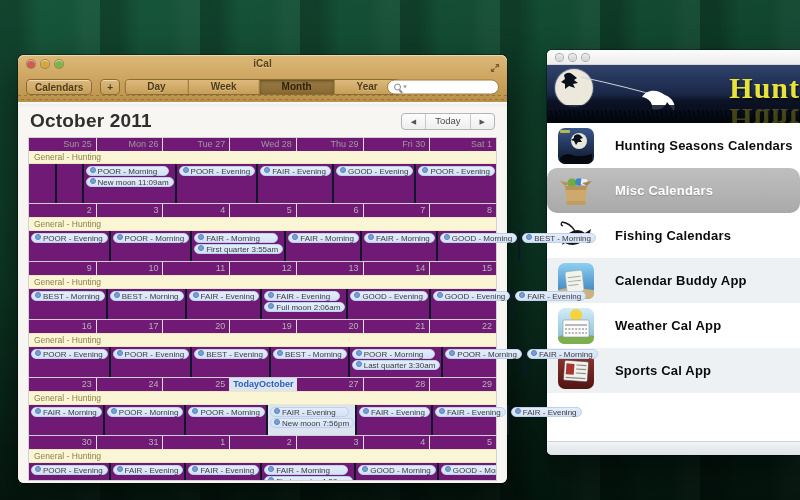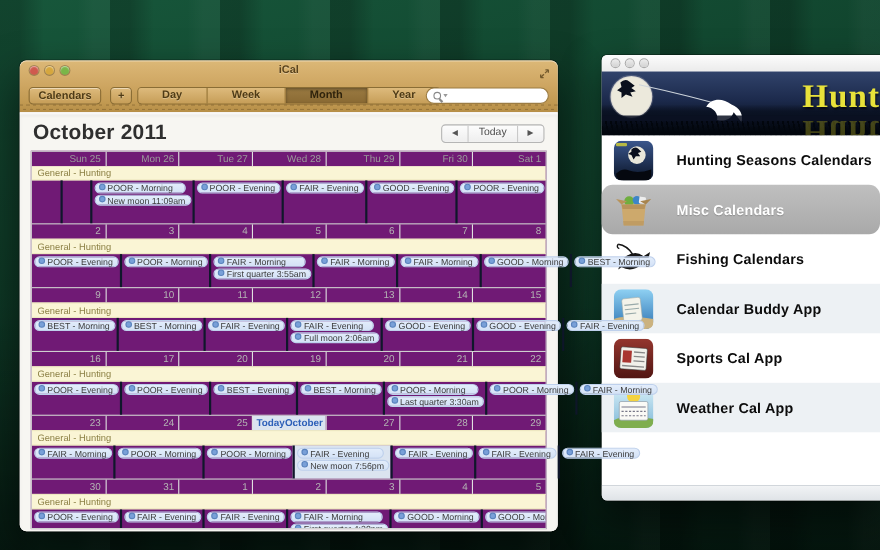--- a/index.html
+++ b/index.html
@@ -456,55 +456,55 @@
               <line x1="10" y1="22" x2="20" y2="22" stroke="#9aa" stroke-width="1"></line>
             </g>
           </svg>
         </span>
         <span class="plabel">Calendar Buddy App</span>
       </div>
       <div class="prow">
         <span class="tile">
           <svg class="picon" width="36" height="36" viewBox="0 0 36 36">
             <defs>
+              <linearGradient id="wc" x1="0" y1="0" x2="0" y2="1">
+                <stop offset="0" stop-color="#d3ecf6"></stop>
+                <stop offset="1" stop-color="#7fb8d8"></stop>
+              </linearGradient>
+            </defs>
+            <rect width="36" height="36" rx="7" fill="url(#wc)"></rect>
+            <circle cx="18" cy="7" r="6" fill="#f4d33e"></circle>
+            <path d="M0,29 q12,-6 36,-1 l0,1 q0,7 -7,7 l-22,0 q-7,0 -7,-7 z" fill="#7fae4e"></path>
+            <rect x="5" y="12" width="26" height="17" rx="1.5" fill="#fafaf6" stroke="#8a98a5" stroke-width=".6"></rect>
+            <g stroke="#778" stroke-width="1">
+              <line x1="7" y1="17" x2="29" y2="17"></line>
+              <line x1="7" y1="21" x2="29" y2="21" stroke-dasharray="2 1.4"></line>
+              <line x1="7" y1="25" x2="29" y2="25" stroke-dasharray="2 1.4"></line>
+            </g>
+          </svg>
+        </span>
+        <span class="plabel">Weather Cal App</span>
+      </div>
+      <div class="prow">
+        <span class="tile">
+          <svg class="picon" width="36" height="36" viewBox="0 0 36 36">
+            <defs>
               <linearGradient id="sc" x1="0" y1="0" x2="0" y2="1">
                 <stop offset="0" stop-color="#94362e"></stop>
                 <stop offset="1" stop-color="#511512"></stop>
               </linearGradient>
             </defs>
             <rect width="36" height="36" rx="7" fill="url(#sc)"></rect>
             <g transform="rotate(4 18 18)">
               <rect x="6" y="8" width="24" height="20" rx="1.5" fill="#f1f0ea" stroke="#333" stroke-width=".5"></rect>
               <rect x="8" y="11" width="8" height="11" fill="#a93530"></rect>
               <line x1="18" y1="12" x2="28" y2="12" stroke="#888" stroke-width="1.2"></line>
               <line x1="18" y1="16" x2="28" y2="16" stroke="#888" stroke-width="1.2"></line>
               <line x1="18" y1="20" x2="28" y2="20" stroke="#888" stroke-width="1.2"></line>
               <line x1="8" y1="25" x2="28" y2="25" stroke="#888" stroke-width="1.2"></line>
             </g>
           </svg>
         </span>
         <span class="plabel">Sports Cal App</span>
       </div>
-      <div class="prow">
-        <span class="tile">
-          <svg class="picon" width="36" height="36" viewBox="0 0 36 36">
-            <defs>
-              <linearGradient id="wc" x1="0" y1="0" x2="0" y2="1">
-                <stop offset="0" stop-color="#d3ecf6"></stop>
-                <stop offset="1" stop-color="#7fb8d8"></stop>
-              </linearGradient>
-            </defs>
-            <rect width="36" height="36" rx="7" fill="url(#wc)"></rect>
-            <circle cx="18" cy="7" r="6" fill="#f4d33e"></circle>
-            <path d="M0,29 q12,-6 36,-1 l0,1 q0,7 -7,7 l-22,0 q-7,0 -7,-7 z" fill="#7fae4e"></path>
-            <rect x="5" y="12" width="26" height="17" rx="1.5" fill="#fafaf6" stroke="#8a98a5" stroke-width=".6"></rect>
-            <g stroke="#778" stroke-width="1">
-              <line x1="7" y1="17" x2="29" y2="17"></line>
-              <line x1="7" y1="21" x2="29" y2="21" stroke-dasharray="2 1.4"></line>
-              <line x1="7" y1="25" x2="29" y2="25" stroke-dasharray="2 1.4"></line>
-            </g>
-          </svg>
-        </span>
-        <span class="plabel">Weather Cal App</span>
-      </div>
     </div>
   <div class="p-footer"></div>
 </div>
 
 </body></html>

